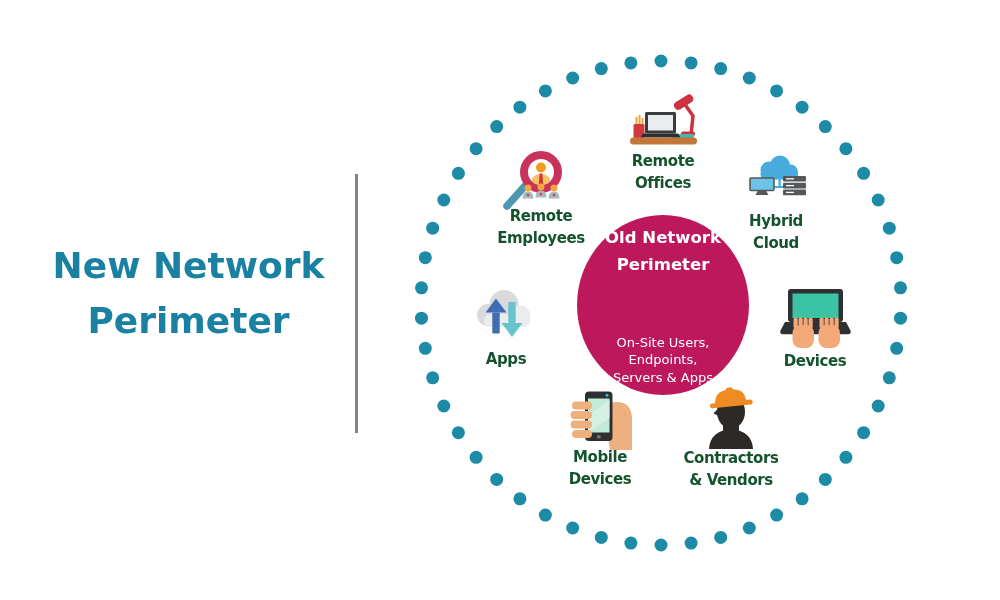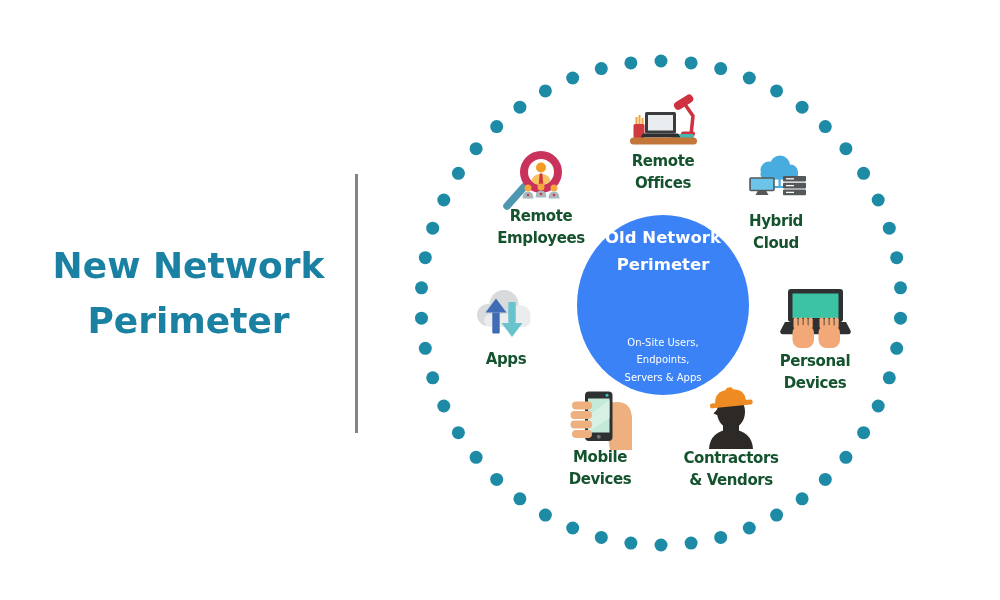--- a/index.html
+++ b/index.html
@@ -10,25 +10,25 @@
   .main-title{
     position:absolute;left:40px;top:238px;width:297px;
     text-align:center;color:#1a81a2;font-weight:700;font-size:36px;line-height:55px;
   }
   .divider{
     position:absolute;left:355px;top:174px;width:2.5px;height:259px;background:#828587;
   }
   .ring-svg{position:absolute;left:0;top:0;pointer-events:none;}
   .center-circle{
     position:absolute;left:577px;top:215px;width:172px;height:180px;border-radius:50%;
-    background:#3b82f6;color:#ffffff;display:flex;flex-direction:column;
+    background:#be185d;color:#ffffff;display:flex;flex-direction:column;
     align-items:center;justify-content:center;text-align:center;gap:44px;
   }
   .cc-title{font-weight:700;font-size:16.5px;line-height:27px;}
-  .cc-sub{font-size:10px;line-height:17.5px;margin-top:12px;}
+  .cc-sub{font-size:13px;line-height:17.5px;margin-top:12px;}
   .item{position:absolute;width:130px;}
   .item svg{position:absolute;display:block;}
   .item .label{
     position:absolute;left:0;width:130px;text-align:center;
     color:#14532d;font-weight:700;font-size:15px;line-height:21.5px;letter-spacing:-0.4px;
   }
 </style>
 </head>
 <body>
 
@@ -198,21 +198,20 @@
         <rect x="32.5" y="33.5" width="4.2" height="11" rx="2.1"></rect>
         <rect x="16.5" y="41" width="21.5" height="23" rx="8"></rect>
         <rect x="43.5" y="33.5" width="4.2" height="11" rx="2.1"></rect>
         <rect x="48.5" y="33.5" width="4.2" height="11" rx="2.1"></rect>
         <rect x="53.5" y="33.5" width="4.2" height="11" rx="2.1"></rect>
         <rect x="58.5" y="33.5" width="4.2" height="11" rx="2.1"></rect>
         <rect x="42.5" y="41" width="21.5" height="23" rx="8"></rect>
       </g>
     </svg>
     <div class="label" style="top:67px;">
-      <div>Personal</div>
       <div>Devices</div>
     </div>
   </div>
 
   <div class="item" style="left:666px;top:385px;height:110px;">
     <svg style="left:34px;top:0;" width="62" height="64" viewBox="0 0 62 64">
       <ellipse cx="31" cy="27" rx="14" ry="16.5" fill="#2c2927"></ellipse>
       <path d="M17.5,24 l-4,4.5 l4.5,2 z" fill="#2c2927"></path>
       <path d="M9,64 Q10,46 31,44 Q52,46 53,64 Z" fill="#2c2927"></path>
       <rect x="23" y="33" width="16" height="13" fill="#2c2927"></rect>

